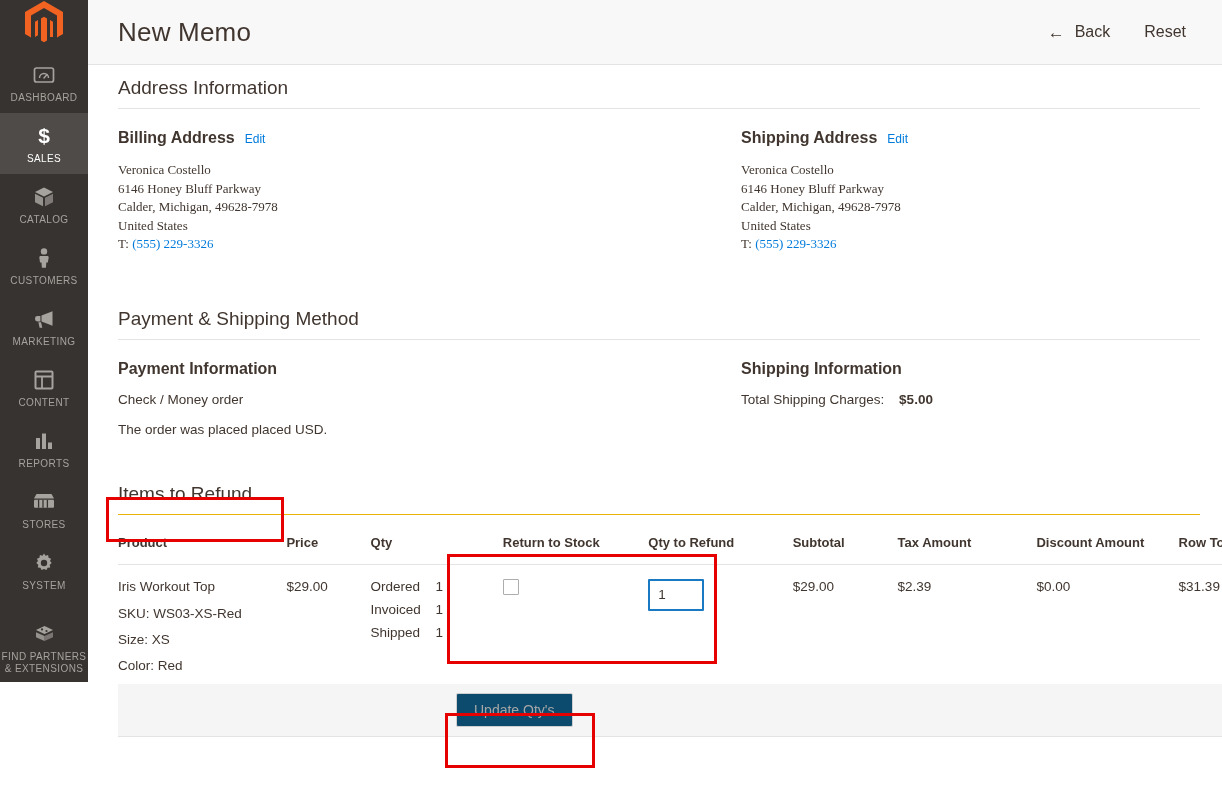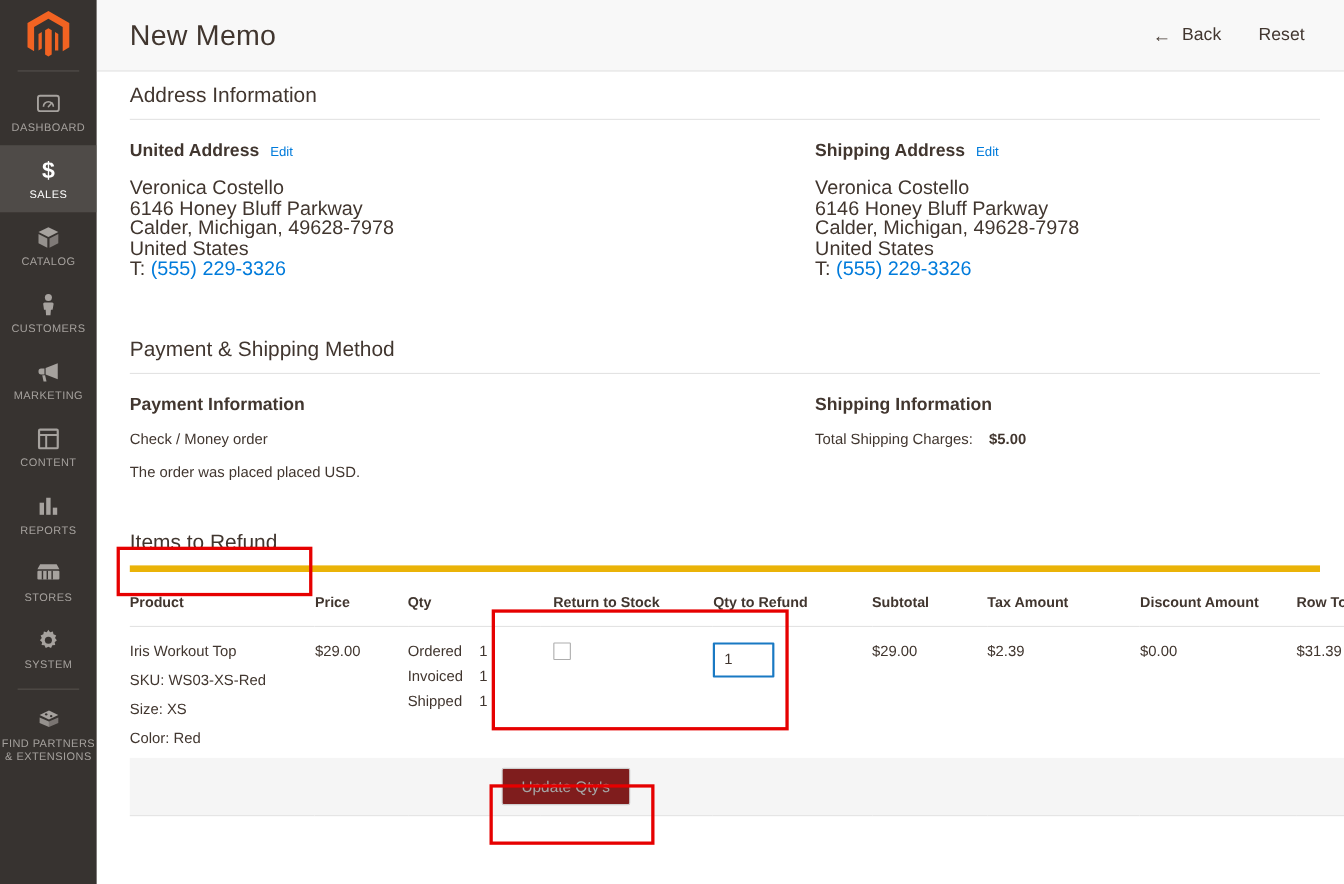--- a/index.html
+++ b/index.html
@@ -6,21 +6,21 @@
   html, body {
     width: 1222px; height: 804px;
     font-family: "Liberation Sans", sans-serif;
     background: #ffffff;
     overflow: hidden;
   }
   .app { position: relative; width: 1222px; height: 804px; display: flex; }
 
   
   .sidebar {
-    width: 88px; height: 804px;
+    width: 88px; height: 682px;
     background: #373330;
     flex: 0 0 88px;
     display: flex; flex-direction: column; align-items: center;
   }
   .logo-wrap {
     width: 88px; height: 64px;
     display: flex; align-items: center; justify-content: center;
   }
   .logo-sep { width: 56px; height: 1px; background: #55504c; margin-bottom: 6px; }
   .nav-item {
@@ -64,34 +64,34 @@
   }
   .cols { display: flex; }
   .col { width: 50%; }
   .col.right { padding-left: 82px; }
 
   .sub-head {
     font-size: 16px; font-weight: bold; color: #41362f;
     margin: 20px 0 14px 0; display: flex; align-items: baseline; gap: 10px;
   }
   .edit-link { font-size: 12px; color: #007bdb; text-decoration: none; cursor: pointer; font-weight: normal; }
-  .addr-line { font-size: 18px; color: #41362f; line-height: 18.6px; }
+  .addr-line { font-size: 13px; color: #41362f; line-height: 18.6px; font-family: Liberation Serif, serif; }
   .addr-line a { color: #007bdb; text-decoration: none; }
 
   .pay-name { font-size: 13.5px; color: #41362f; margin-bottom: 15px; }
   .pay-note { font-size: 13.5px; color: #41362f; }
   .ship-method { font-size: 13.5px; color: #41362f; font-weight: bold; margin-bottom: 3px; }
   .ship-charges { font-size: 13.5px; color: #41362f; }
   .ship-charges b { font-weight: bold; margin-left: 11px; }
 
   
   .items-title-row { position: relative; margin-top: 34px; }
   .items-title {
     font-size: 19px; font-weight: 400; color: #41362f;
-    padding: 12px 0 9px 0; border-bottom: 6px solid #eab308;
+    padding: 12px 0 9px 0; border-bottom: 1px solid #eab308;
   }
   .hl-box {
     position: absolute; border: 3px solid #e60000; pointer-events: none;
     background: transparent;
   }
 
   .tbl { width: 1170px; margin-top: 20px; border-collapse: collapse; table-layout: fixed; }
   .tbl th {
     text-align: left; font-size: 13px; font-weight: bold; color: #41362f;
     padding: 0 0 14px 0; border-bottom: 1px solid #e3e3e3; vertical-align: bottom;
@@ -121,21 +121,21 @@
   }
   .qty-input {
     width: 56px; height: 32px; border: 2px solid #1979c3; background: #fff;
     font-size: 13.5px; color: #41362f; padding: 0 8px;
     font-family: inherit; outline: none; border-radius: 1px;
   }
 
   .tbl-foot-row td { background: #f5f5f5; padding: 0; border-bottom: 1px solid #e3e3e3; }
   .foot-inner { height: 52px; display: flex; align-items: center; padding-left: 338px; }
   .btn-update {
-    background: #7f1d1d; border: 1px solid #cfcfcf; color: #a6a6a6;
+    background: #0c4a6e; border: 1px solid #cfcfcf; color: #a6a6a6;
     font-size: 14px; font-family: inherit; padding: 8px 17px; cursor: default;
     border-radius: 2px;
   }
 
   #hl-refund-cols { left: 447px; top: 554px; width: 270px; height: 110px; }
   #hl-update-btn  { left: 445px; top: 713px; width: 150px; height: 55px; }
   .overlay { position: absolute; inset: 0; pointer-events: none; }
 </style>
 </head>
 <body>
@@ -280,21 +280,21 @@
       </div>
     </div>
 
     <div class="content">
 
       <div class="section-title">Address Information</div>
 
       <div class="cols">
         <div class="col">
           <div class="sub-head">
-            <span>United Address</span>
+            <span>Billing Address</span>
             <a class="edit-link">Edit</a>
           </div>
           <div class="addr-line">Veronica Costello</div>
           <div class="addr-line">6146 Honey Bluff Parkway</div>
           <div class="addr-line">Calder, Michigan, 49628-7978</div>
           <div class="addr-line">United States</div>
           <div class="addr-line">
             <span>T:</span>
             <a>(555) 229-3326</a>
           </div>

